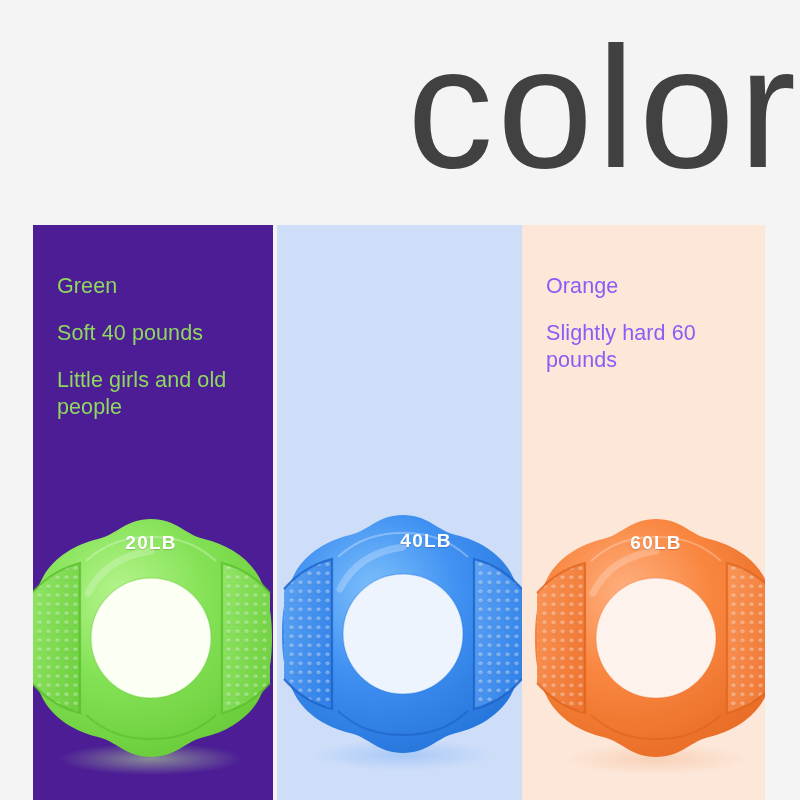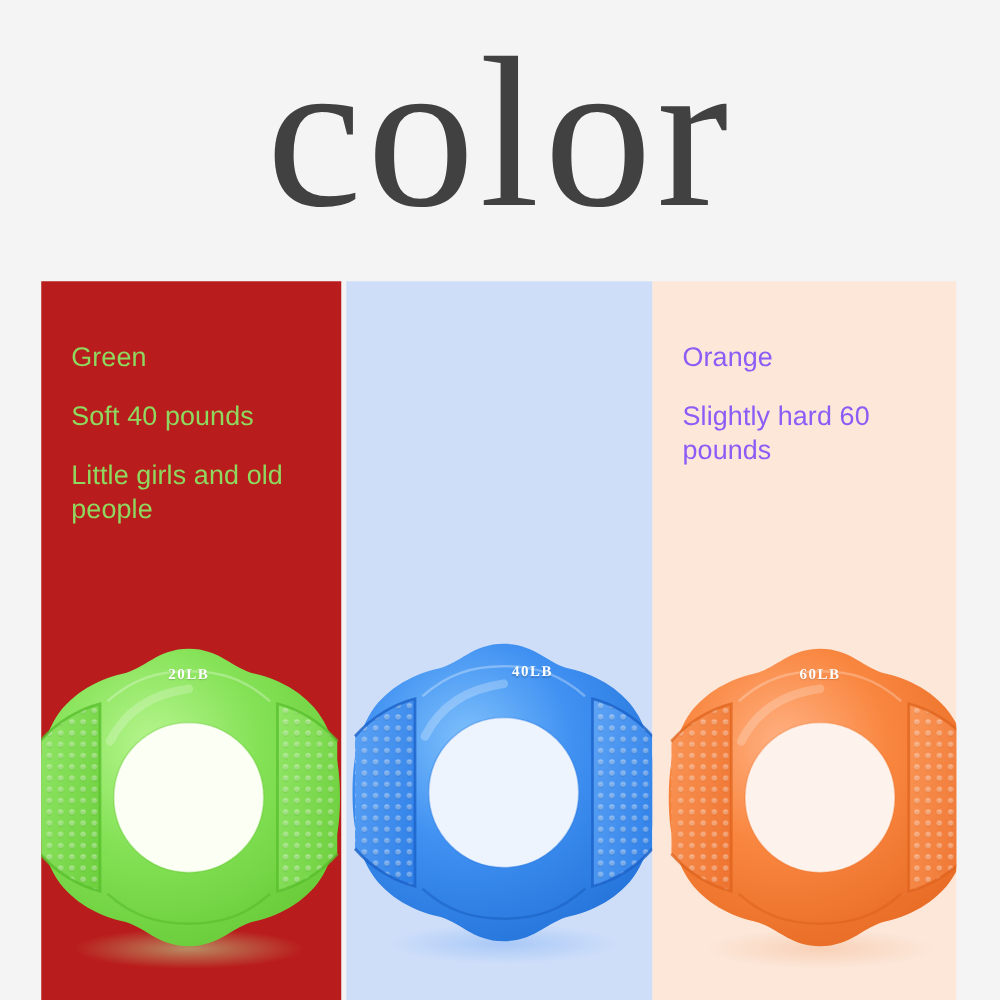--- a/index.html
+++ b/index.html
@@ -8,36 +8,36 @@
     width:800px;height:800px;overflow:hidden;
     background:#f4f4f4;
     font-family:"Liberation Sans", sans-serif;
     position:relative;
   }
   #stage{position:absolute;left:0;top:0;width:800px;height:800px;background:#f4f4f4;}
 
   
   .page-title{
     position:absolute;left:0;top:22px;width:800px;
-    text-align:center;
-    font-family:Liberation Serif, serif;
+    text-align:right;
+    font-family:Liberation Sans, sans-serif;
     font-size:172px;
     line-height:170px;
     font-weight:400;
     color:#414141;
     letter-spacing:4px;
     white-space:nowrap;
   }
 
   
   .panel{
     position:absolute;top:225px;height:575px;
     overflow:hidden;
   }
-  .panel-green {left:33px;  width:240px; background:#b91c1c;}
+  .panel-green {left:33px;  width:240px; background:#4c1d95;}
   .panel-blue  {left:277px; width:245px; background:#cedef9;}
   .panel-orange{left:522px; width:243px; background:#fce7d9;}
 
   .panel-text{position:absolute;left:24px;top:48px;width:205px;}
   .panel-orange .panel-text{width:200px;}
   .line{
     font-size:21.5px;
     line-height:27px;
     margin-bottom:20px;
     font-weight:400;
@@ -57,23 +57,23 @@
   }
   .panel-green  .ring-wrap{top:276px;left:118px;}
   .panel-blue   .ring-wrap{top:272px;left:126px;}
   .panel-orange .ring-wrap{top:276px;left:134px;}
   .ring-wrap svg{display:block;width:250px;height:275px;overflow:visible;}
 
   .lb-label{
     position:absolute;
     top:31px;left:0;width:250px;
     text-align:center;
-    font-family:Liberation Serif, serif;
+    font-family:Liberation Sans, sans-serif;
     font-weight:700;
-    font-size:12px;
+    font-size:19px;
     letter-spacing:1.2px;
     color:#ffffff;
     text-shadow:0 1px 1px rgba(0,0,0,.18);
     pointer-events:none;
   }
   .panel-blue .lb-label{top:33px;padding-left:23px;}
 </style>
 </head>
 <body>
 

